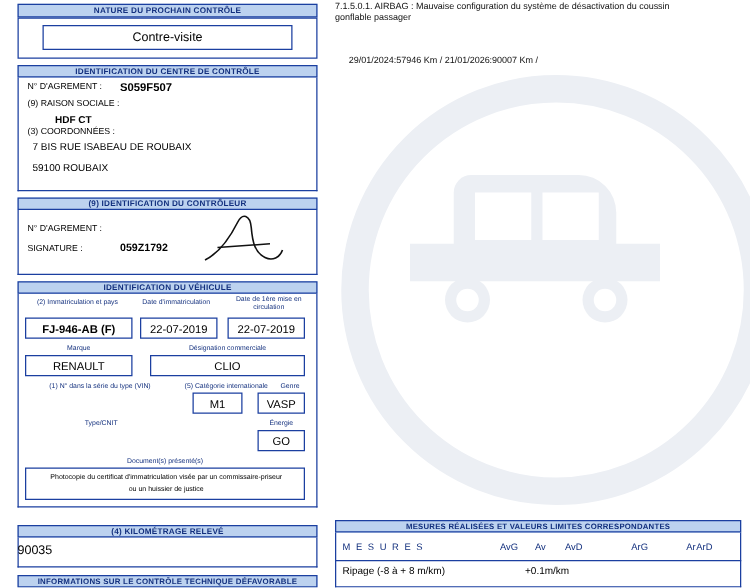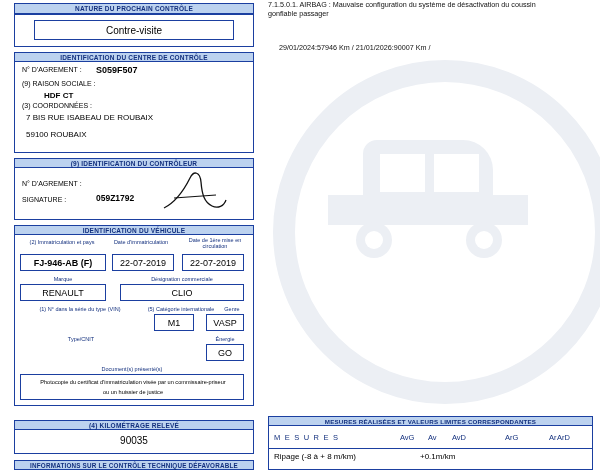--- a/index.html
+++ b/index.html
@@ -130,21 +130,21 @@
   <div class="lbl" style="left:206px;top:336px;width:38px;">Énergie</div>
   <div class="val" style="left:206px;top:344px;width:38px;height:17px;font-weight:normal;">GO</div>
 
   <div class="lbl" style="left:20px;top:366px;width:224px;">Document(s) présenté(s)</div>
   <div class="box" style="left:20px;top:374px;width:224px;height:26px;"></div>
   <div class="txt" style="left:24px;top:379px;width:218px;font-size:5.6px;text-align:center;">Photocopie du certificat d'immatriculation visée par un commissaire-priseur</div>
   <div class="txt" style="left:24px;top:389px;width:218px;font-size:5.6px;text-align:center;">ou un huissier de justice</div>
 
   <div class="hdr" style="left:14px;top:420px;width:240px;height:10px;font-size:6.5px;">(4) KILOMÉTRAGE RELEVÉ</div>
   <div class="box" style="left:14px;top:430px;width:240px;height:24px;border-top:none;"></div>
-  <div class="txtb" style="left:14px;top:435px;width:240px;text-align:center;font-size:10px;font-weight:normal;">90035</div>
+  <div class="txtb" style="left:14px;top:435px;width:240px;text-align:left;font-size:10px;font-weight:normal;">90035</div>
 
   <div class="hdr" style="left:14px;top:460px;width:240px;height:10px;font-size:6.3px;">INFORMATIONS SUR LE CONTRÔLE TECHNIQUE DÉFAVORABLE</div>
 
   <div class="hdr" style="left:268px;top:416px;width:325px;height:10px;font-size:6.2px;">MESURES RÉALISÉES ET VALEURS LIMITES CORRESPONDANTES</div>
   <div class="box" style="left:268px;top:426px;width:325px;height:44px;border-top:none;"></div>
 
   <div class="mtbl" style="left:274px;top:433px;font-size:7.5px;letter-spacing:1.2px;">M E S U R E S</div>
   <div class="mtbl" style="left:400px;top:433px;font-size:7.5px;">AvG</div>
   <div class="mtbl" style="left:428px;top:433px;font-size:7.5px;">Av</div>
   <div class="mtbl" style="left:452px;top:433px;font-size:7.5px;">AvD</div>

